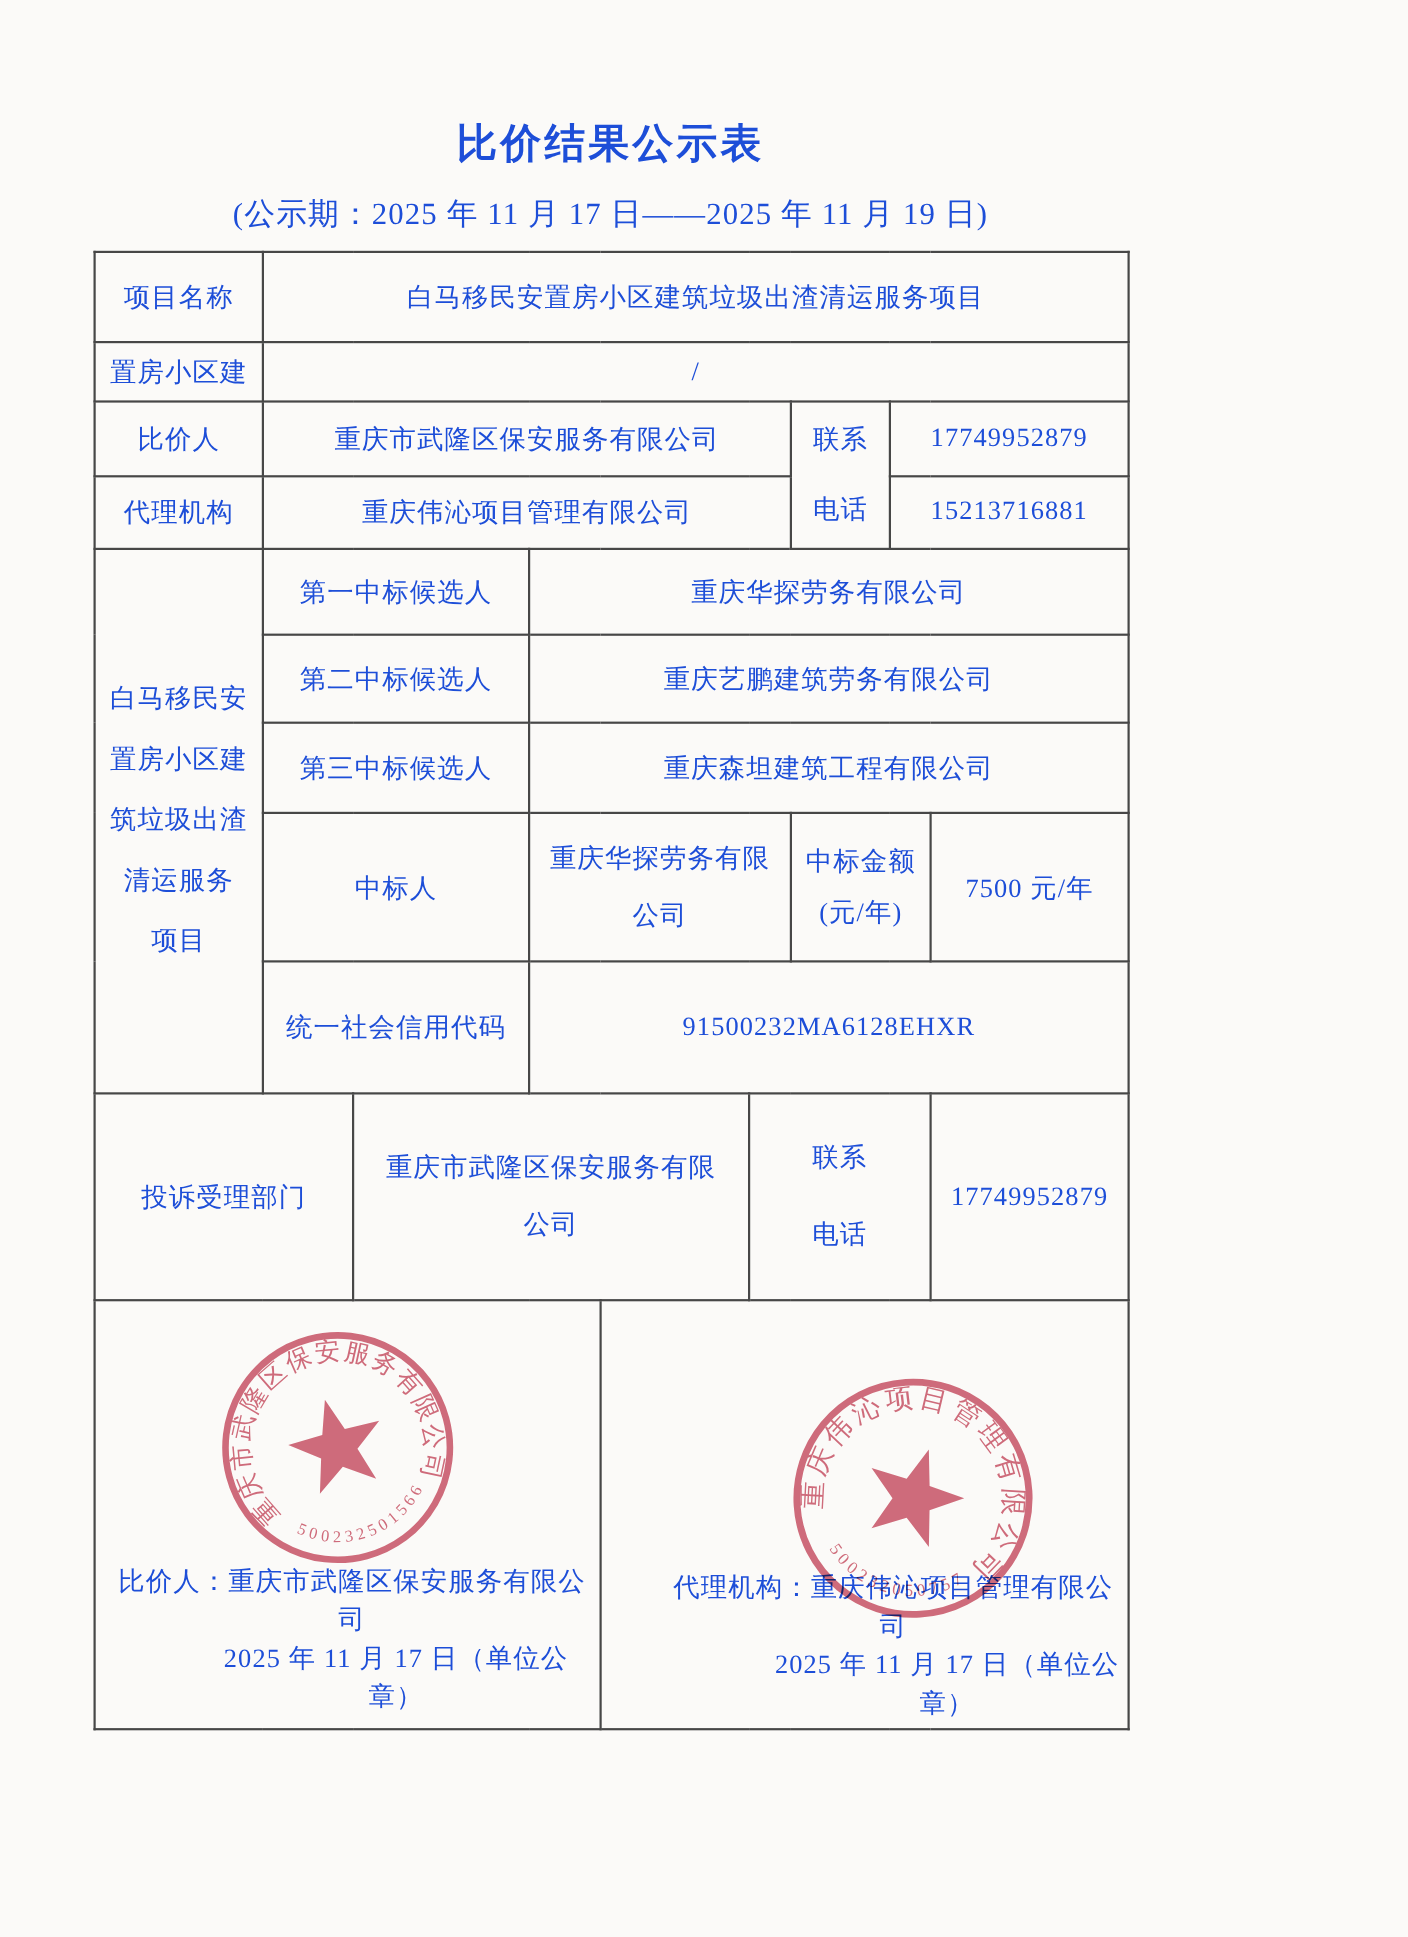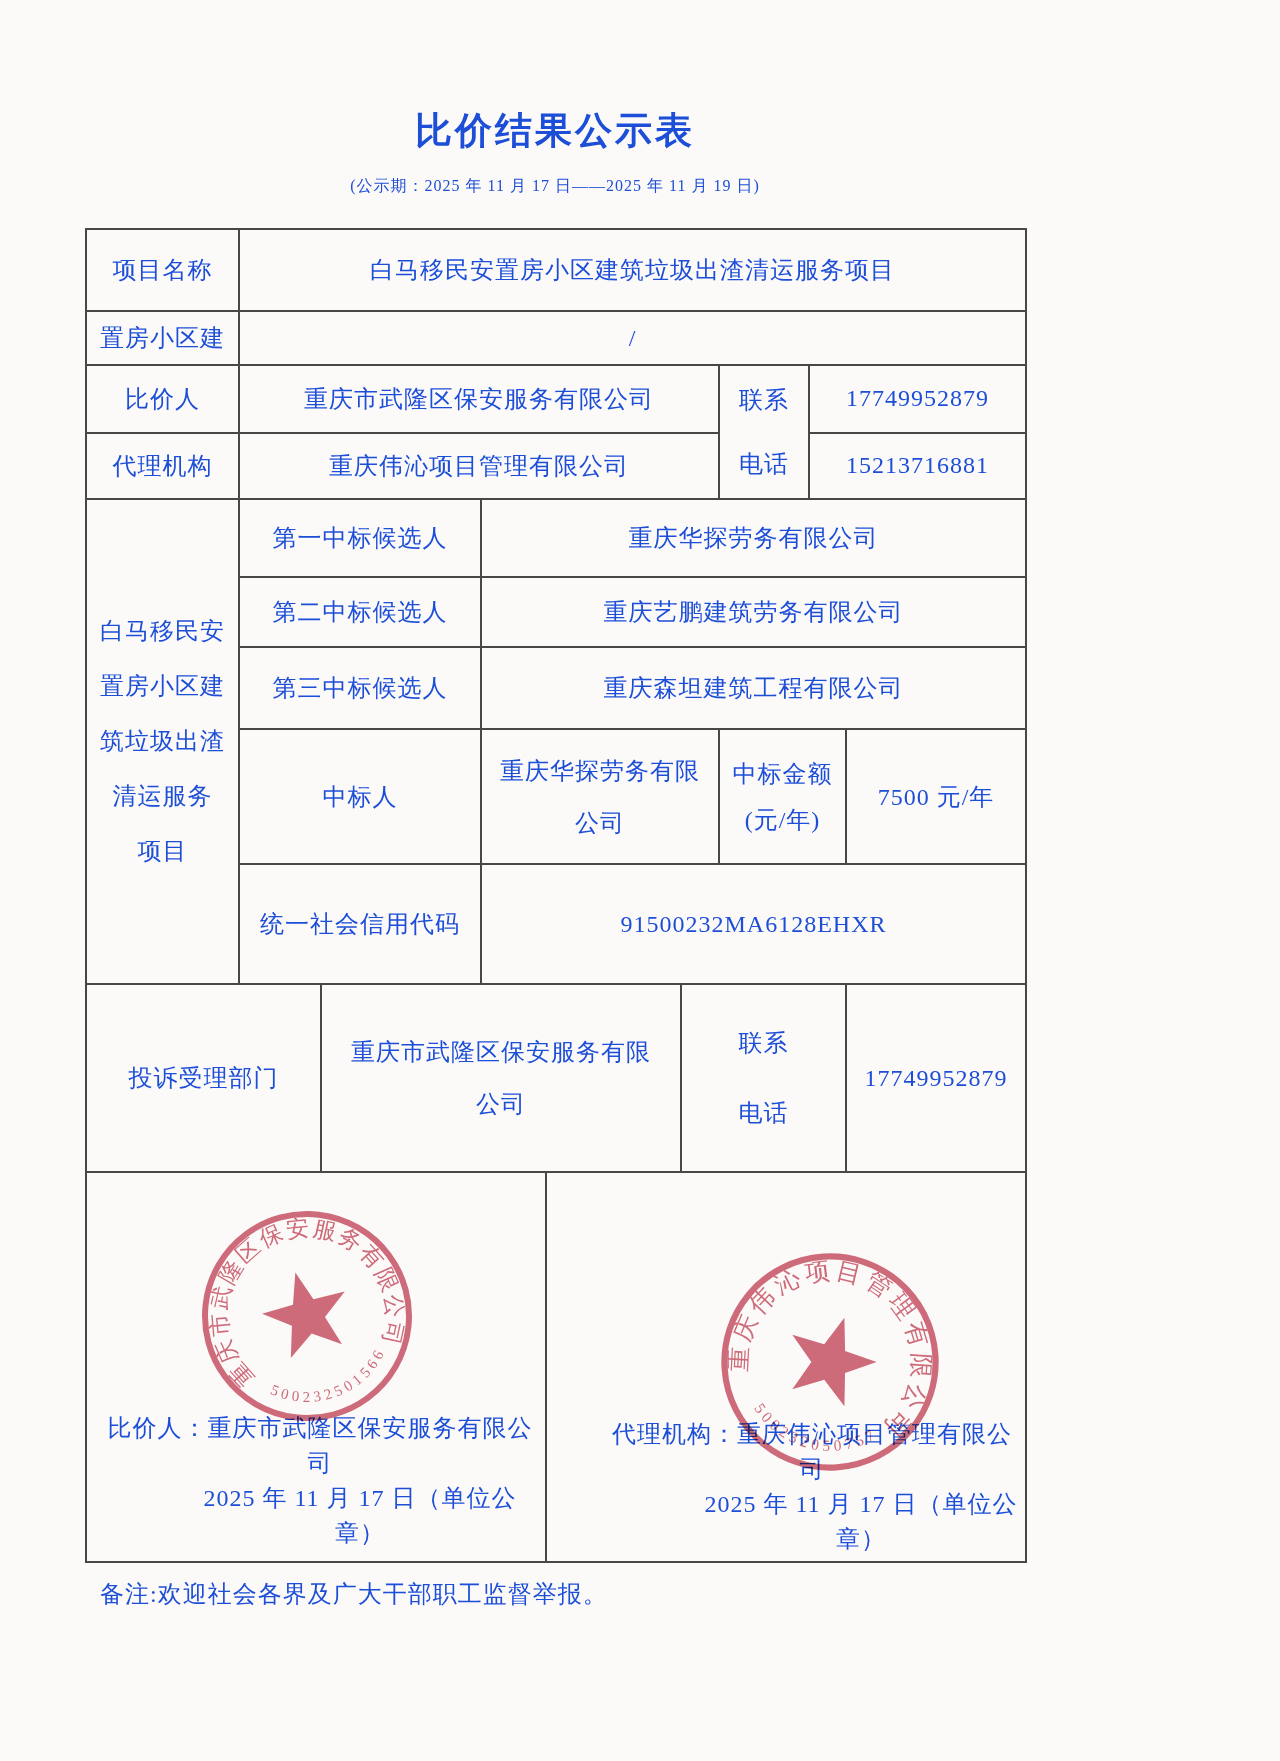--- a/index.html
+++ b/index.html
@@ -9,21 +9,21 @@
     font-family:"Liberation Serif","DejaVu Serif",serif;
     color:#1d4ed8;
     overflow:hidden;
   }
   .doc-title {
     position:absolute; top:106px; left:85px; width:940px;
     text-align:center; font-size:37px; font-weight:bold; letter-spacing:3px;
   }
   .doc-subtitle {
     position:absolute; top:176px; left:85px; width:940px;
-    text-align:center; font-size:16px; letter-spacing:1px;
+    text-align:center; font-size:28px; letter-spacing:1px;
   }
   table.main {
     position:absolute; top:228px; left:85px;
     width:940px; table-layout:fixed; border-collapse:collapse;
   }
   table.main td {
     border:2px solid #474747;
     text-align:center; vertical-align:middle;
     font-size:24px; letter-spacing:1px;
     padding:2px 6px;
@@ -101,21 +101,21 @@
     <tr style="height:78px">
       <td rowspan="5" class="pl group-cell">白马移民安
 置房小区建
 筑垃圾出渣
 清运服务
 项目</td>
       <td colspan="2">第一中标候选人</td>
       <td colspan="6">重庆华探劳务有限公司</td>
     </tr>
 
-    <tr style="height:70px">
+    <tr style="height:80px">
       <td colspan="2">第二中标候选人</td>
       <td colspan="6">重庆艺鹏建筑劳务有限公司</td>
     </tr>
 
     <tr style="height:82px">
       <td colspan="2">第三中标候选人</td>
       <td colspan="6">重庆森坦建筑工程有限公司</td>
     </tr>
 
     <tr style="height:135px">
@@ -185,15 +185,14 @@
       </defs>
       <text font-size="24" letter-spacing="4" font-family="'Liberation Serif',serif">
         <textPath href="#arcTopR" startOffset="14">重庆伟沁项目管理有限公司</textPath>
       </text>
       <text font-size="15" letter-spacing="4" font-family="'Liberation Serif',serif">
         <textPath href="#arcBotR" startOffset="14">5002320507576</textPath>
       </text>
     </g>
   </svg>
 
-  <div class="remark">备注:欢迎社会各界及广大干部职工监督举报。</div>
 
 </div>
 
 </body></html>

